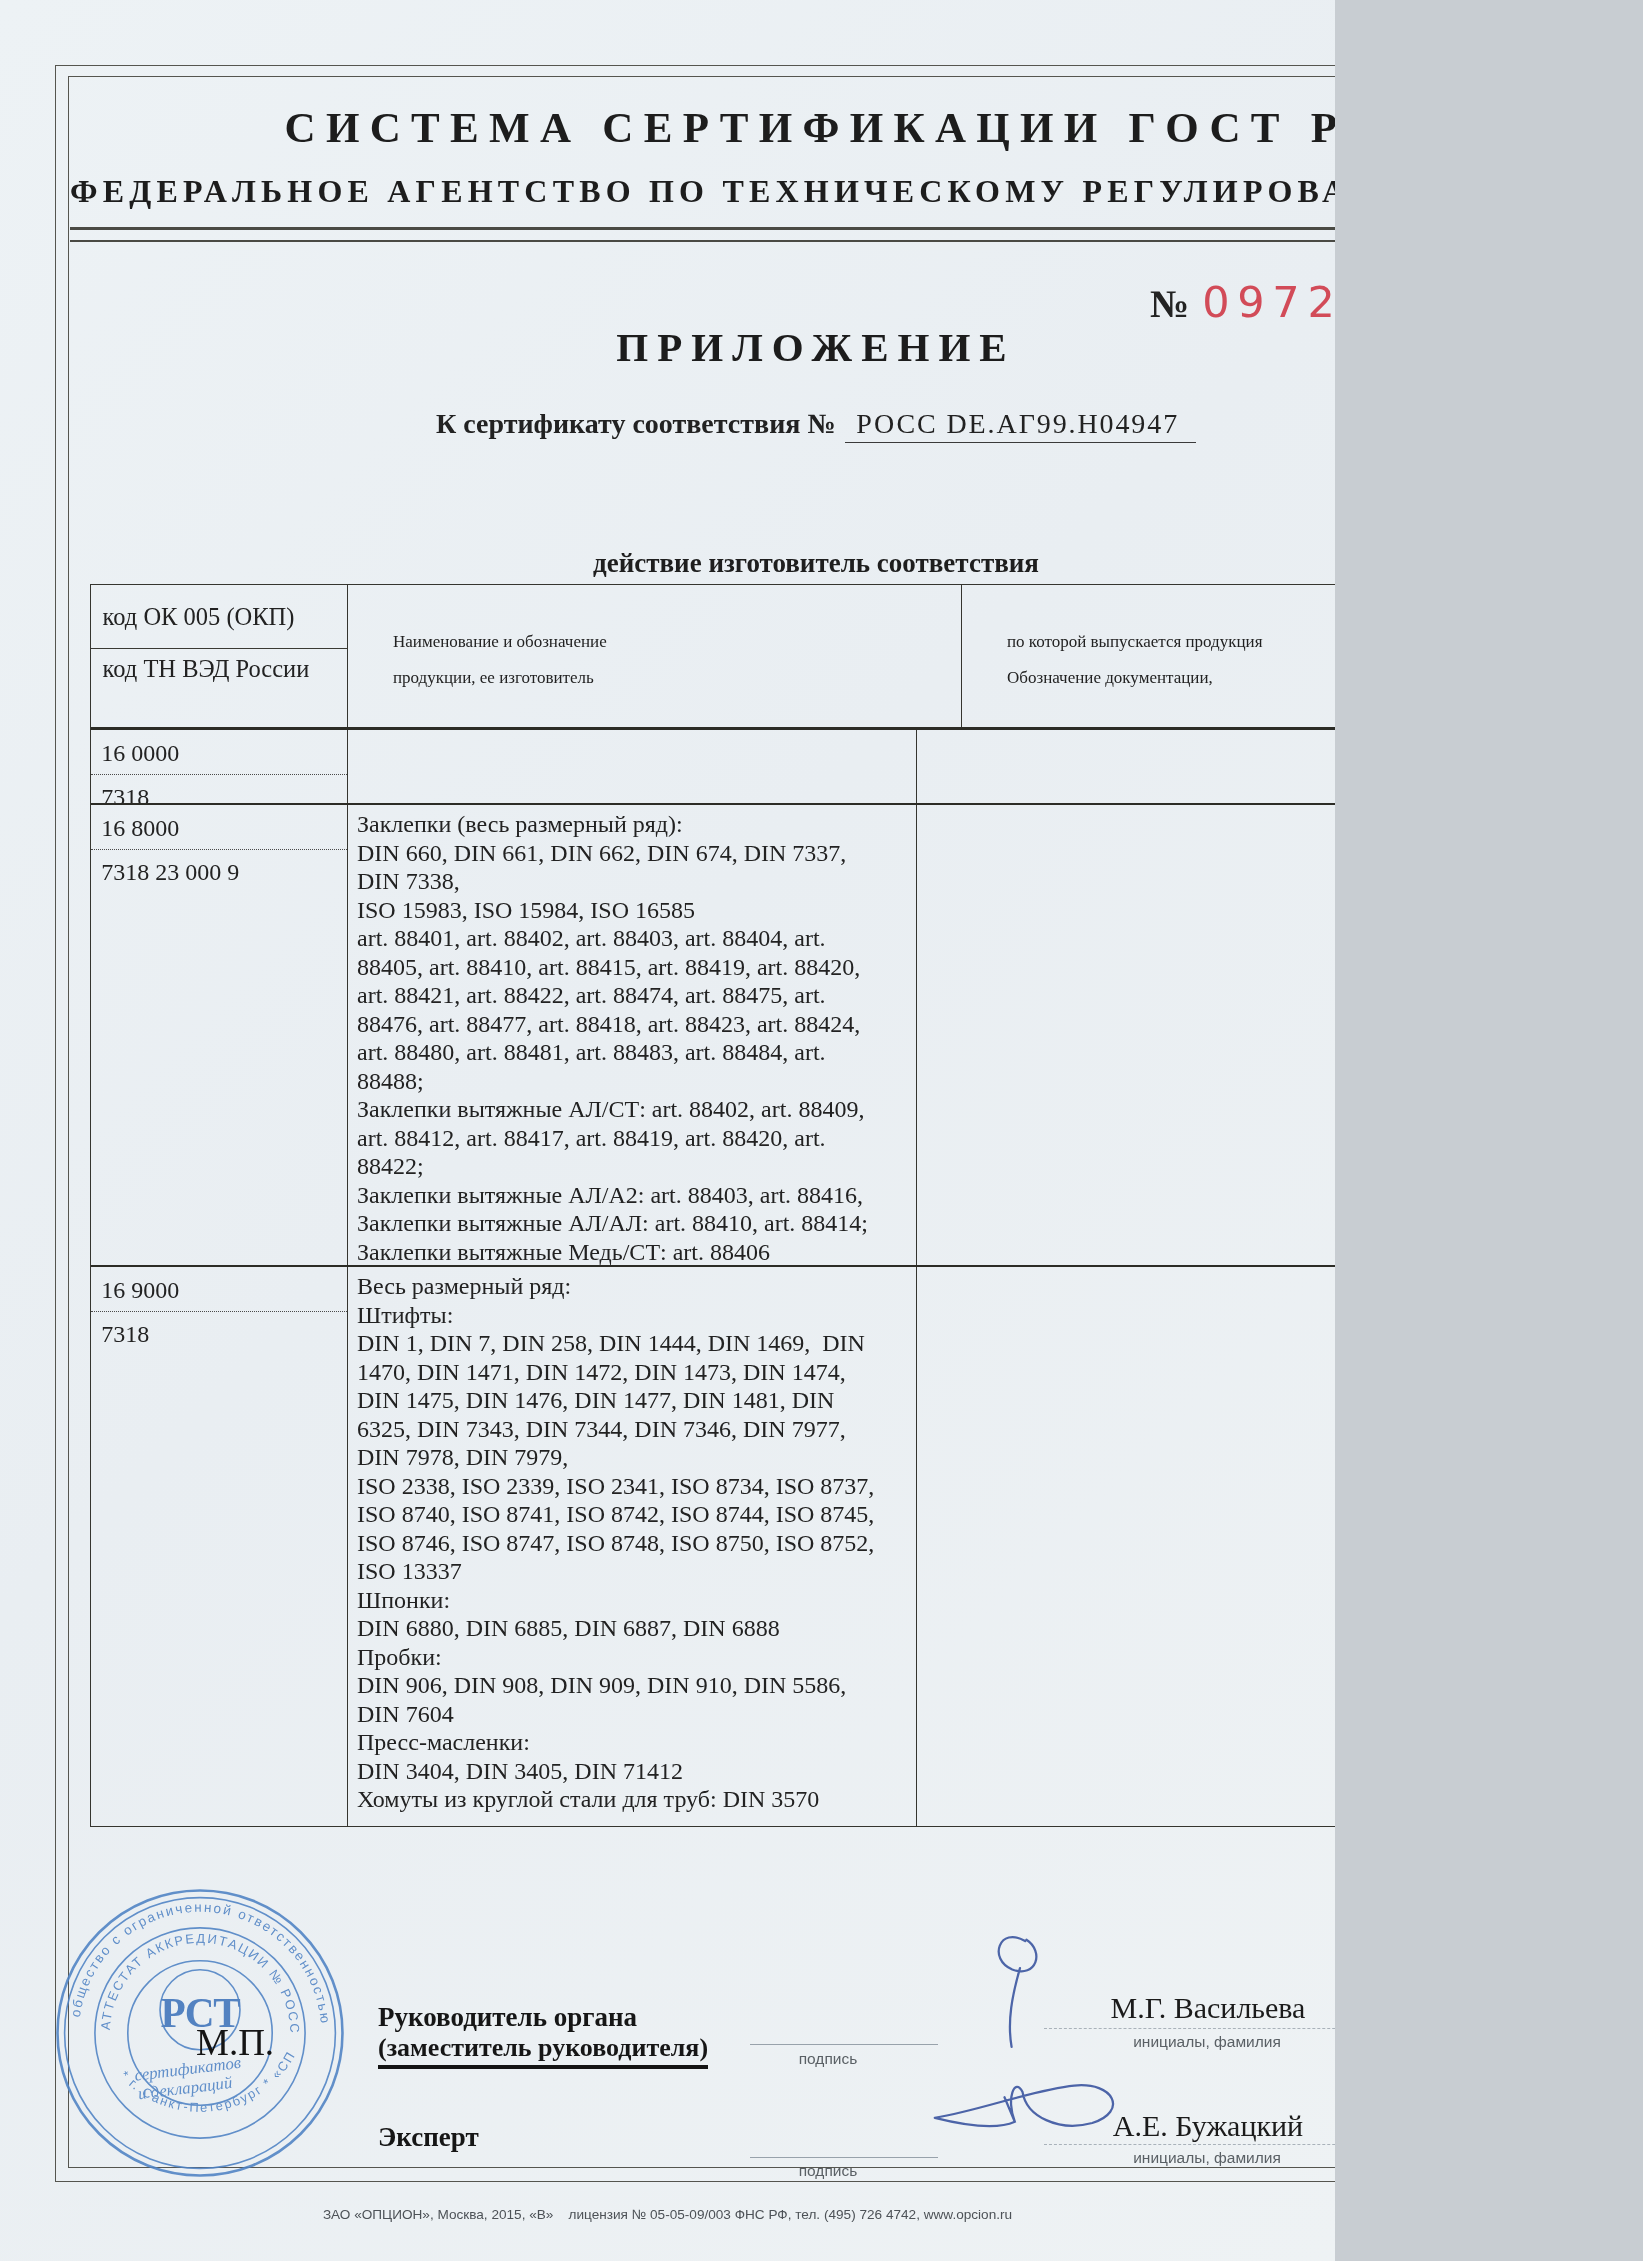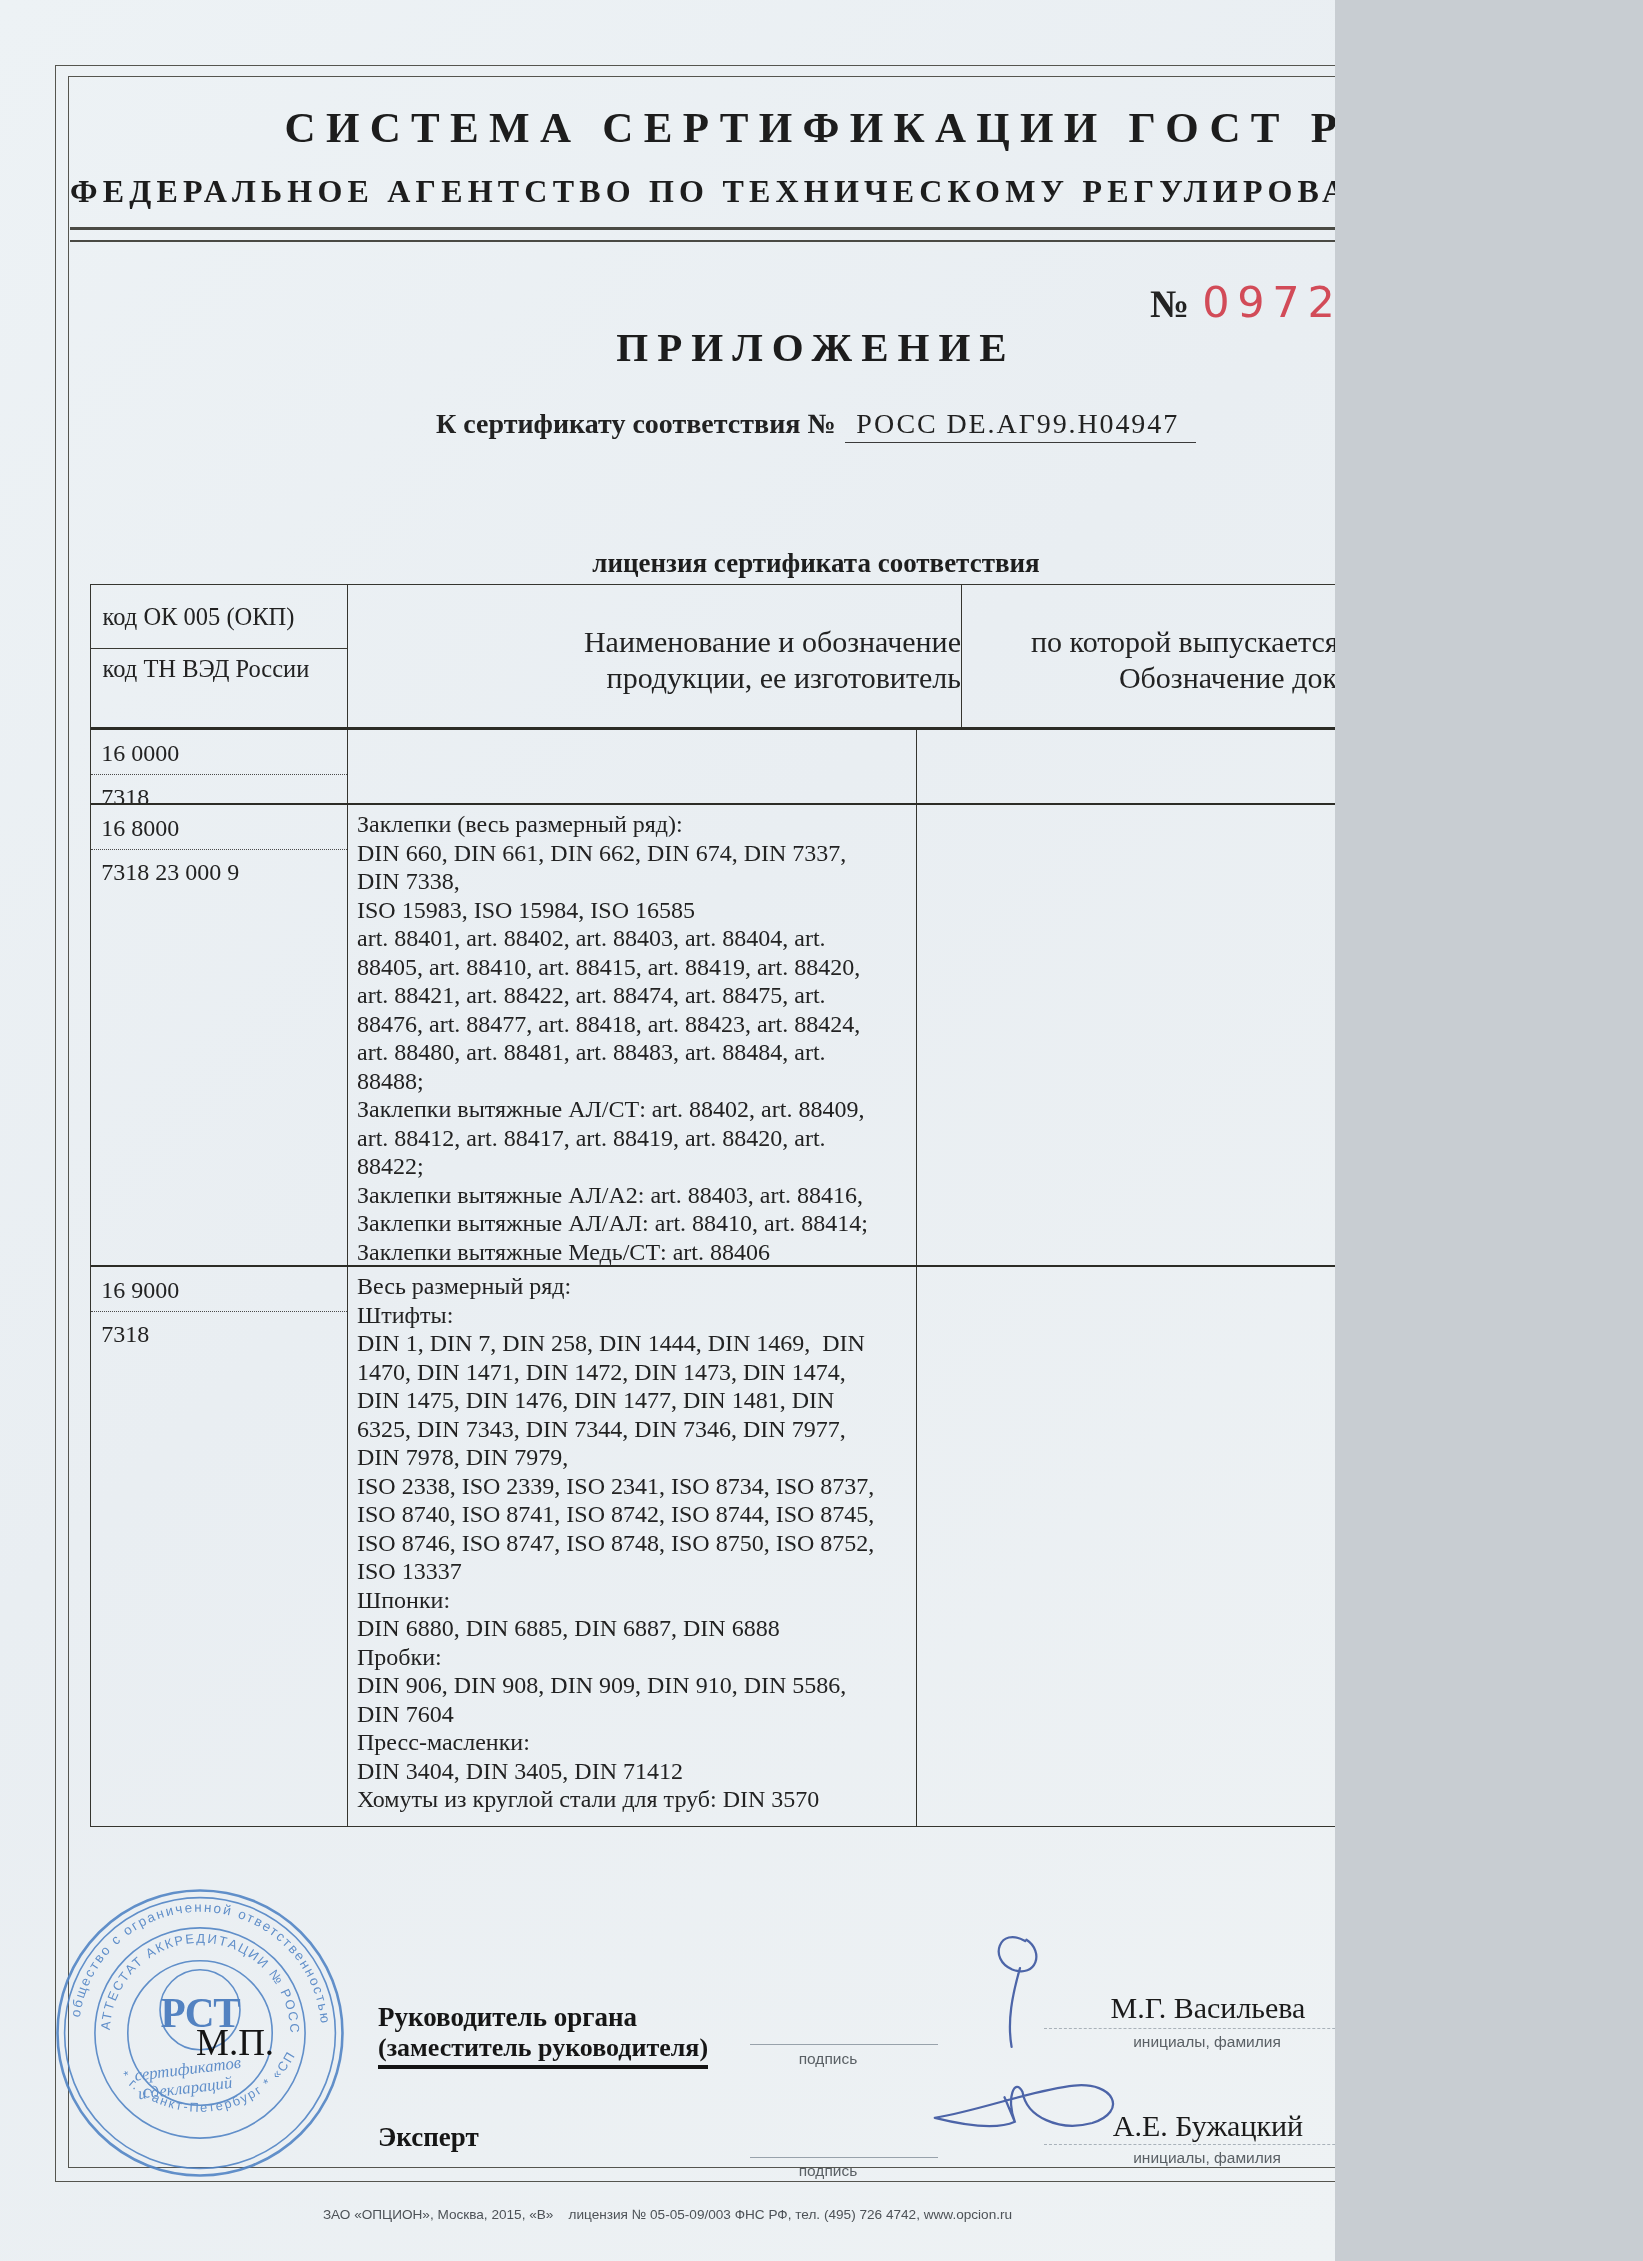--- a/index.html
+++ b/index.html
@@ -43,21 +43,21 @@
   .trow.r1{height:76px; border-top:3.9px solid #2c2c26;}
   .trow.r2{height:462px; border-top:2.6px solid #2c2c26;}
   .trow.r3{height:561px; border-top:2.6px solid #2c2c26;}
   .c{box-sizing:border-box; overflow:hidden;}
   .c1{width:257px; border-right:1.9px solid #35352f;}
   .c2{width:569px; border-right:1.9px solid #35352f;}
   .c3{flex:1;}
   .hdr-c1{padding:18px 0 0 11.6px; font-size:24.5px;}
   .hdr-c1 .split{border-top:1.9px solid #3a3a34; margin:17px 0 0 -11.6px;}
   .hdr-c1 .lbl2{margin-top:6px;}
-  .hdr-center{padding-top:39px; text-align:right; font-size:30px; line-height:36px;}
+  .hdr-center{padding-top:39px; text-align:left; font-size:17px; line-height:36px;}
   .code-cell{padding:7.7px 0 0 10.3px; font-size:24px; line-height:30px;}
   .code-split{border-top:1.9px dotted #4a4a4a; margin:6.5px 0 6.5px -10.3px;}
   .name-cell{padding:5.2px 6.5px 0 9px; font-size:24px; line-height:28.5px; white-space:pre-wrap;}
   .doc-cell{padding:5.2px 6.5px 0 9px; font-size:24px;}
   
   .stamp-svg{position:absolute; left:53px; top:1886px; opacity:0.88;}
   .mp-mark{position:absolute; left:176px; top:2021px; font-size:37px; color:#141414;margin-left:20px;}
   .role-1{position:absolute; left:378px; top:2002px; font-size:27px; font-weight:bold; color:#161616;}
   .role-1b{position:absolute; left:378px; top:2033px; font-size:26px; font-weight:bold; color:#161616;
     border-bottom:4.5px solid #141414; padding-bottom:1.9px;}
@@ -103,21 +103,21 @@
     <span class="num-sign">№</span>
     <span class="num-value">0972387</span>
   </div>
 
   <div class="appendix">ПРИЛОЖЕНИЕ</div>
 
   <div class="cert-line"><span class="cert-label">К сертификату соответствия №</span><span class="cert-value">РОСС DE.АГ99.Н04947</span>
   </div>
 
   <div class="subtitle">
-    <div>лицензия сертификата соответствия</div>
+    <div>действие изготовитель соответствия</div>
   </div>
 
   <div class="tbl">
 
     <div class="trow th">
       <div class="c c1 hdr-c1">
         <div>код ОК 005 (ОКП)</div>
         <div class="split"></div>
         <div class="lbl2">код ТН ВЭД России</div>
       </div>

